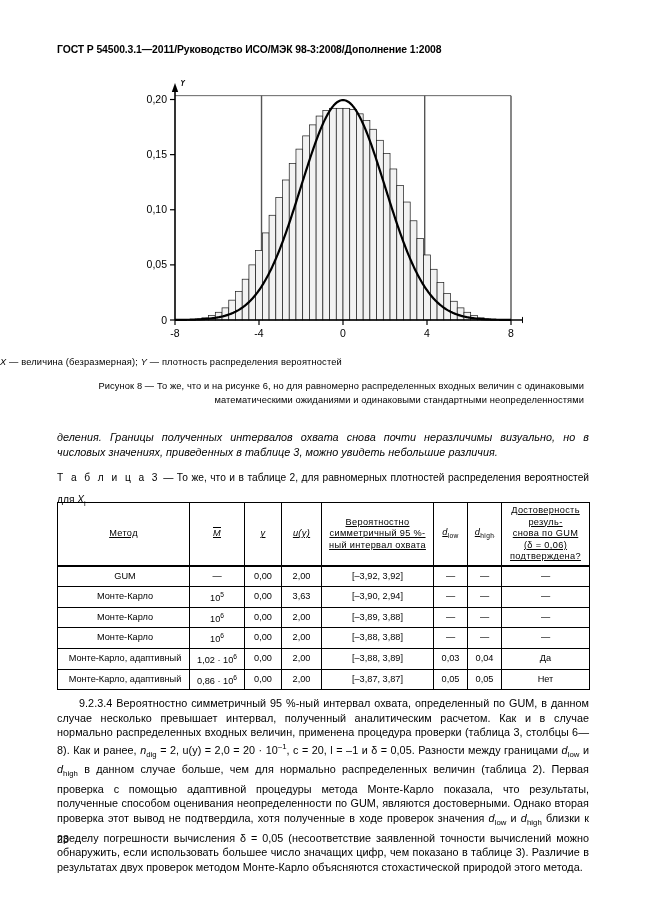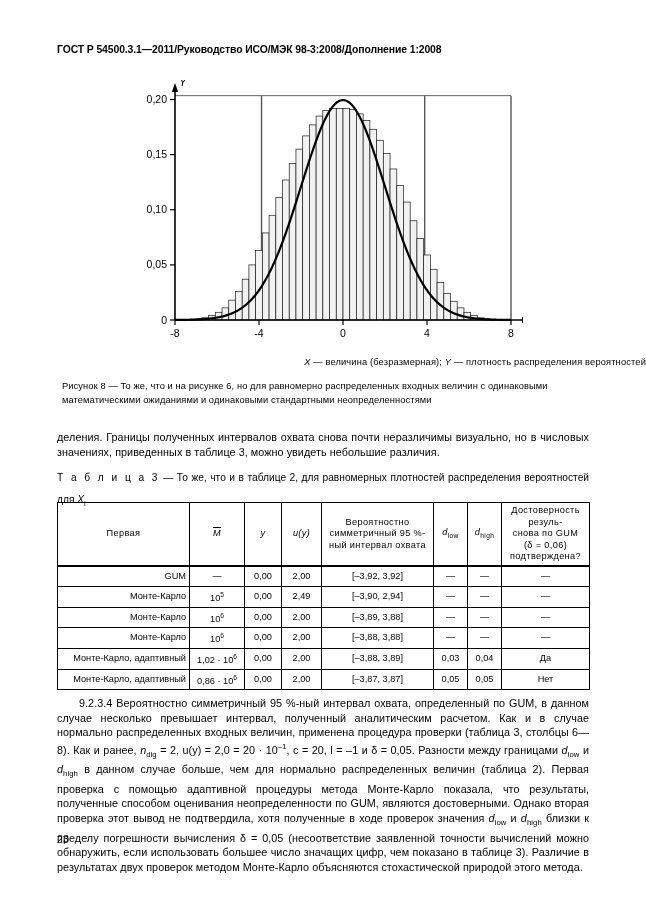--- a/index.html
+++ b/index.html
@@ -40,49 +40,50 @@
     width: 646px;
     height: 268px;
   }
   .figure-svg { display: block; margin: 0 auto; }
 
   .fig-axis-caption {
     position: absolute;
     left: 0;
     top: 357px;
     width: 646px;
-    text-align: right;
+    text-align: left;
     font-size: 9.3px;
     letter-spacing: 0.15px;
   }
   .fig-axis-caption .ital { font-style: italic; }
 
   .fig-caption {
     position: absolute;
     left: 62px;
     top: 380px;
     width: 522px;
-    text-align: left;
+    text-align: right;
     font-size: 9.3px;
     line-height: 13.5px;
     letter-spacing: 0.1px;
   }
 
   
   .para {
     position: absolute;
     font-size: 10.8px;
     line-height: 14.6px;
     text-align: justify;
     letter-spacing: 0.005em;
   }
   #para-delenia {
     left: 57px;
     top: 430px;
     width: 532px;
+    font-style: italic;
   }
   .table-title {
     position: absolute;
     left: 57px;
     top: 467px;
     width: 532px;
     font-size: 10.2px;
     line-height: 22px;
     text-align: justify;
   }
@@ -103,23 +104,23 @@
     padding: 2px 3px;
     vertical-align: middle;
     line-height: 11.6px;
   }
   .tbl thead th {
     text-align: center;
     font-weight: normal;
     height: 44px;
     letter-spacing: 0.35px;
   }
-  .tbl thead tr th { border-bottom-width: 2px; }
+  .tbl thead tr th { border-bottom-width: 2px; text-decoration: underline; }
   .tbl tbody td { height: 15px; text-align: center; }
-  .tbl tbody td.lft { text-align: right; padding-left: 6px; }
+  .tbl tbody td.lft { text-align: center; padding-left: 6px; }
   .ovl { border-top: 1px solid #000; padding-top: 0px; font-style: italic; }
   .it { font-style: italic; }
   sub { font-size: 0.72em; }
   sup { font-size: 0.72em; }
 
   #para-9234 {
     left: 57px;
     top: 696px;
     width: 532px;
     text-indent: 22px;
@@ -243,21 +244,21 @@
         <col style="width:55px">
         <col style="width:37px">
         <col style="width:40px">
       <col style="width:112px">
         <col style="width:34px">
         <col style="width:34px">
         <col style="width:88px">
     </colgroup>
     <thead>
       <tr>
-        <th>Первая</th>
+        <th>Метод</th>
         <th><span class="ovl it">M</span></th>
         <th class="it">y</th>
         <th class="it">u(y)</th>
         <th>Вероятностно симметричный 95 %-ный интервал охвата</th>
         <th><span class="it">d</span><sub>low</sub></th>
         <th><span class="it">d</span><sub>high</sub></th>
         <th>
           <span>Достоверность резуль-</span><br>
           <span>снова по GUM</span><br>
           <span>(δ = 0,06) подтверждена?</span>
@@ -272,21 +273,21 @@
           <td>2,00</td>
           <td>[–3,92, 3,92]</td>
           <td>—</td>
           <td>—</td>
           <td>—</td>
         </tr>
         <tr>
           <td class="lft">Монте-Карло</td>
           <td>10<sup>5</sup></td>
           <td>0,00</td>
-          <td>2,49</td>
+          <td>3,63</td>
           <td>[–3,90, 2,94]</td>
           <td>—</td>
           <td>—</td>
           <td>—</td>
         </tr>
         <tr>
           <td class="lft">Монте-Карло</td>
           <td>10<sup>6</sup></td>
           <td>0,00</td>
           <td>2,00</td>

